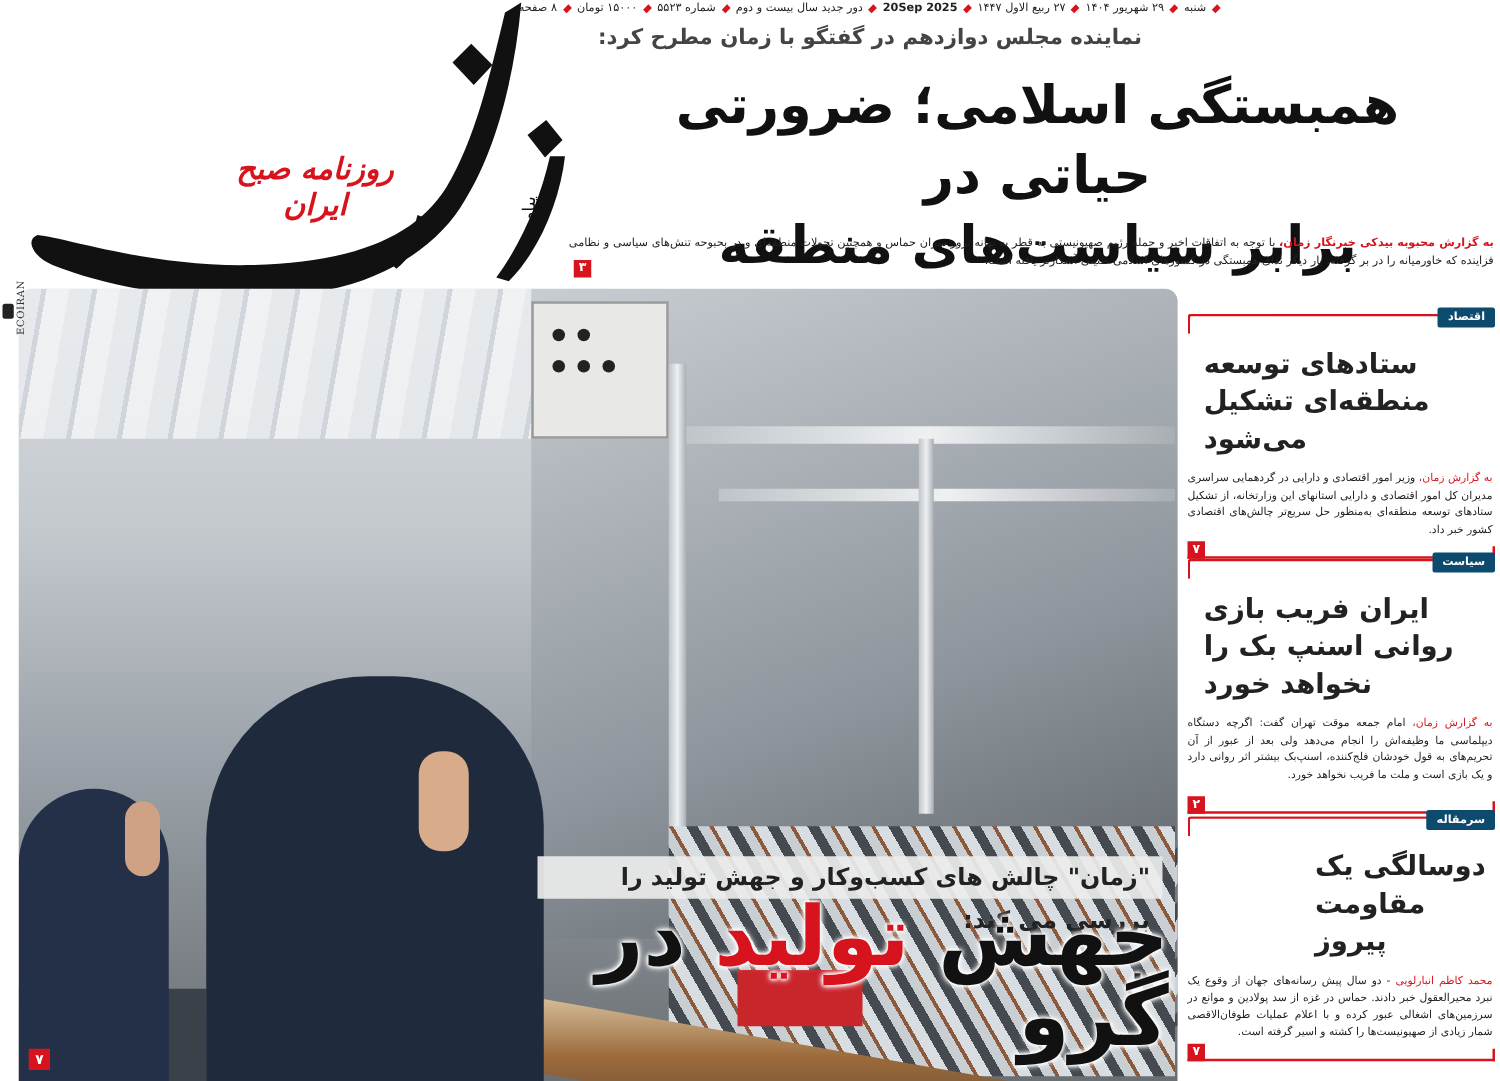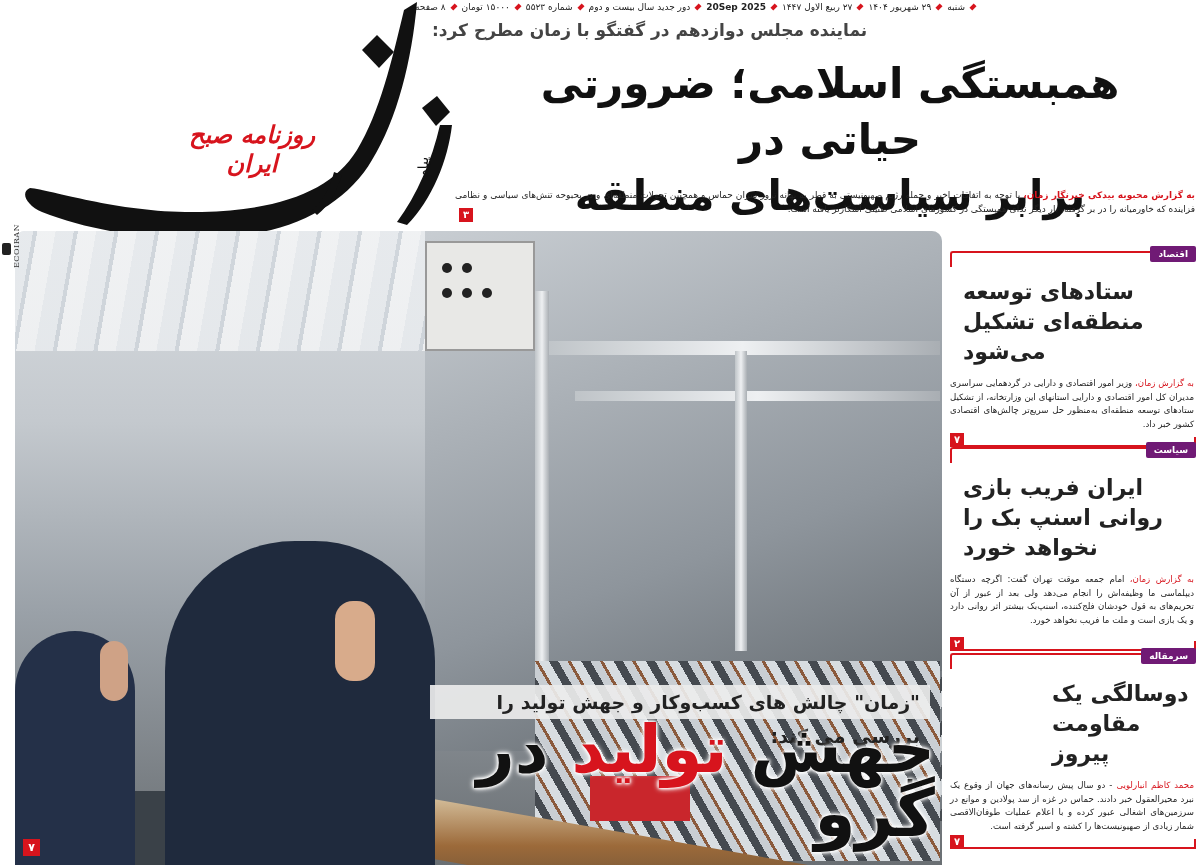--- a/index.html
+++ b/index.html
@@ -25,22 +25,22 @@
     color: #d7141d; font-size: 24px;
   }
   .payam {
     position: absolute; left: 403px; top: 178px;
     font-family: "DejaVu Serif", serif; font-size: 14px; color: #111;
     transform: rotate(-90deg); transform-origin: left top; direction: rtl;
   }
 
   
   .kicker {
-    position: absolute; top: 20px; right: 208px; width: 560px;
-    direction: rtl; text-align: left;
+    position: absolute; top: 20px; right: 224px; width: 560px;
+    direction: rtl; text-align: center;
     font-size: 17px; color: #444; font-weight: bold;
   }
   .headline {
     position: absolute; top: 56px; left: 490px; width: 680px;
     direction: rtl; text-align: center;
     font-family: "DejaVu Sans", sans-serif; font-weight: 900;
     font-size: 42px; line-height: 56px; color: #111;
     letter-spacing: -1px;
   }
   .lead-body {
@@ -107,21 +107,21 @@
   }
   .credit-icon { position: absolute; left: 2px; top: 243px; width: 9px; height: 12px; background: #222; border-radius: 2px; }
 
   
   .rcol { position: absolute; left: 950px; width: 246px; direction: rtl; }
   .rbox-top {
     position: relative; height: 16px; border-top: 2px solid #d7141d; border-left: 2px solid #d7141d;
     border-radius: 3px 0 0 0;
   }
   .rbox-tag {
-    position: absolute; right: 0; top: -7px; background: #701a75; color: #fff;
+    position: absolute; right: 0; top: -7px; background: #0c4a6e; color: #fff;
     font-size: 9px; font-weight: bold; padding: 3px 8px; border-radius: 2px;
   }
   .rbox-title {
     text-align: left; font-weight: 900; color: #222;
     font-size: 22px; line-height: 30px; margin: 10px 4px 10px 13px;
   }
   .rbox-body {
     text-align: justify; font-size: 8.6px; line-height: 13.5px; color: #222; padding-right: 2px;
   }
   .rbox-body .by { color: #d7141d; font-weight: normal; }

